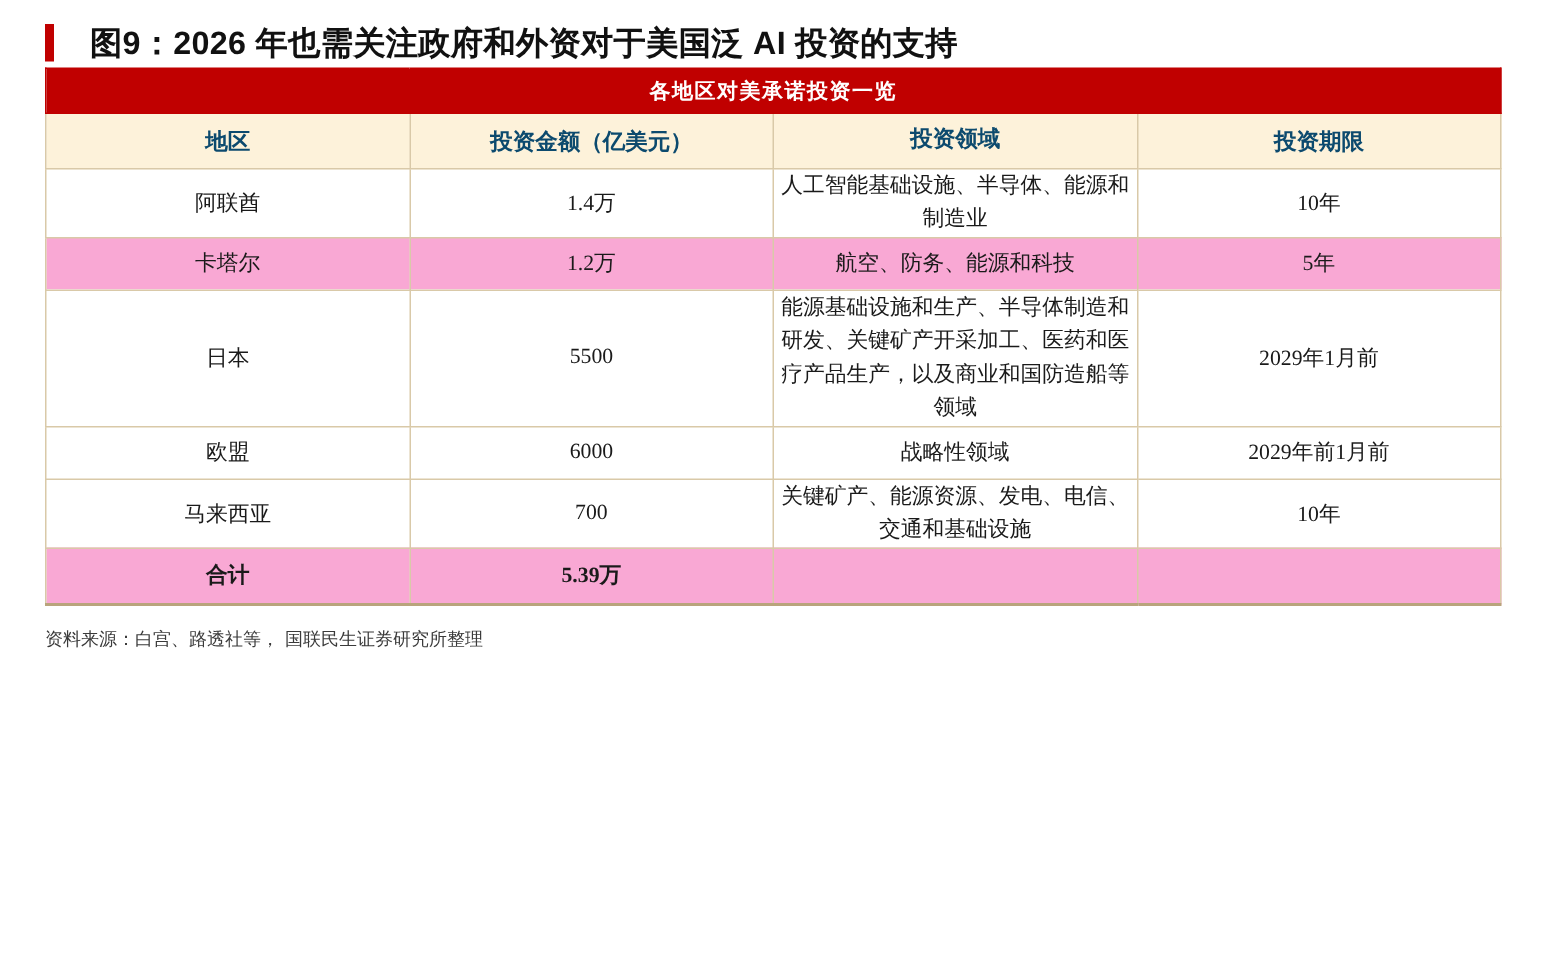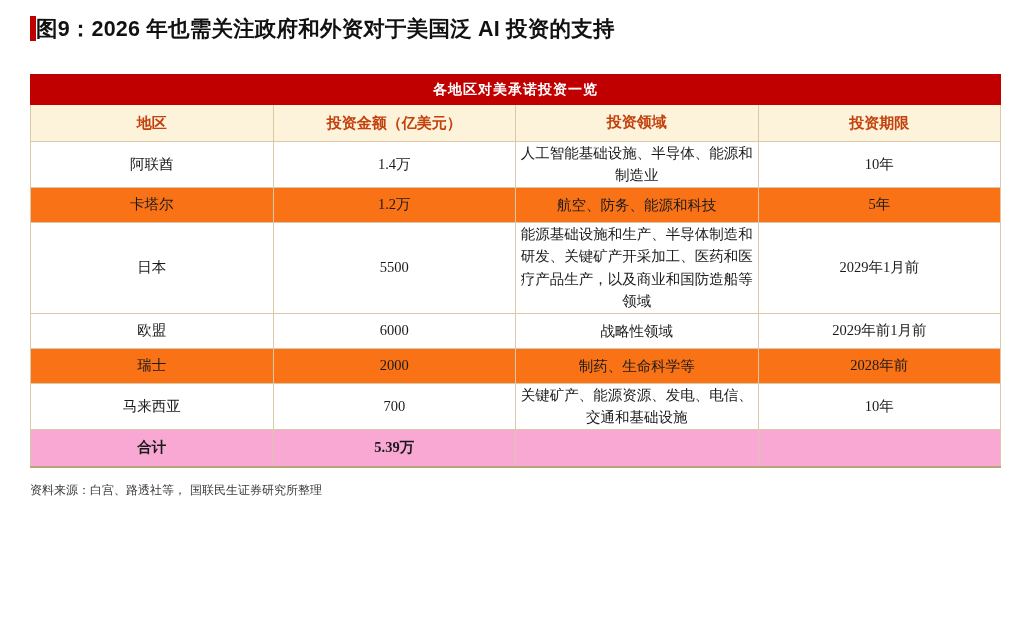--- a/index.html
+++ b/index.html
@@ -18,22 +18,22 @@
     position: relative;
     width: 1031px;
     height: 637px;
     box-sizing: border-box;
     padding: 14px 30px 0 30px;
   }
   
   .title-row {
     display: flex;
     align-items: center;
-    gap: 0;
-    margin-bottom: 31px;
+    gap: 24px;
+    margin-bottom: 2px;
   }
   .title-bar {
     width: 6px;
     height: 25px;
     background: #c00000;
     flex: 0 0 auto;
   }
   .title-text {
     font-family: "Liberation Sans", "DejaVu Sans", sans-serif;
     font-weight: bold;
@@ -62,28 +62,28 @@
     font-size: 14px;
     height: 29px;
     letter-spacing: 1px;
     border: 1px solid #c00000 !important;
   }
   .hdr td {
     background: #fdf2da;
     font-weight: bold;
     height: 36px;
     font-size: 15px;
-    color: #c2410c;
+    color: #0c4a6e;
   }
   tbody tr td {
     height: 34px;
     color: #1a1a1a;
   }
   tbody tr.shade td {
-    background: #f97316;
+    background: #f9a8d4;
     margin-top: 48px;
   }
   tbody tr.plain td {
     background: #ffffff;
   }
   td.region { width: 118px; }
   td.amount { width: 185px; }
   td.area   { width: 522px; padding: 4px 12px; line-height: 1.55; }
   td.term   { width: 146px; }
   tr.tall td { height: 64px; }
@@ -155,26 +155,20 @@
 
 
 
       <tr class="plain">
         <td class="region">欧盟</td>
         <td class="amount">6000</td>
         <td class="area">战略性领域</td>
         <td class="term">2029年前1月前</td>
       </tr>
 
-      <tr class="shade">
-        <td class="region">瑞士</td>
-        <td class="amount">2000</td>
-        <td class="area">制药、生命科学等</td>
-        <td class="term">2028年前</td>
-      </tr>
 
       <tr class="plain">
         <td class="region">马来西亚</td>
         <td class="amount">700</td>
         <td class="area">关键矿产、能源资源、发电、电信、交通和基础设施</td>
         <td class="term">10年</td>
       </tr>
 
       <tr class="total">
         <td class="region">合计</td>

